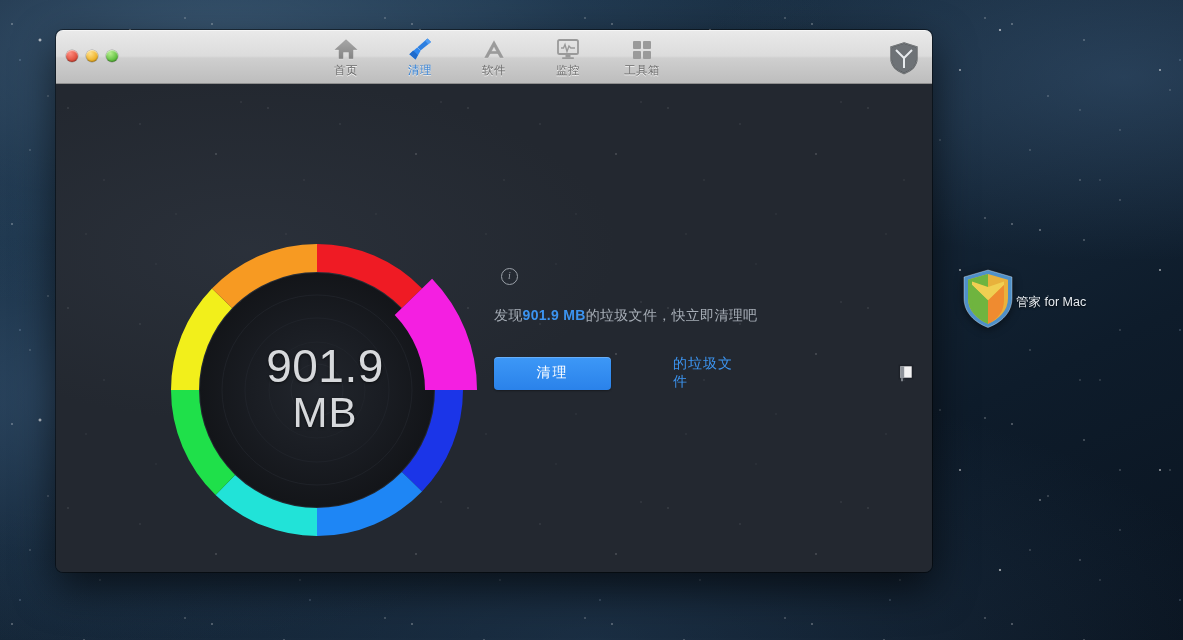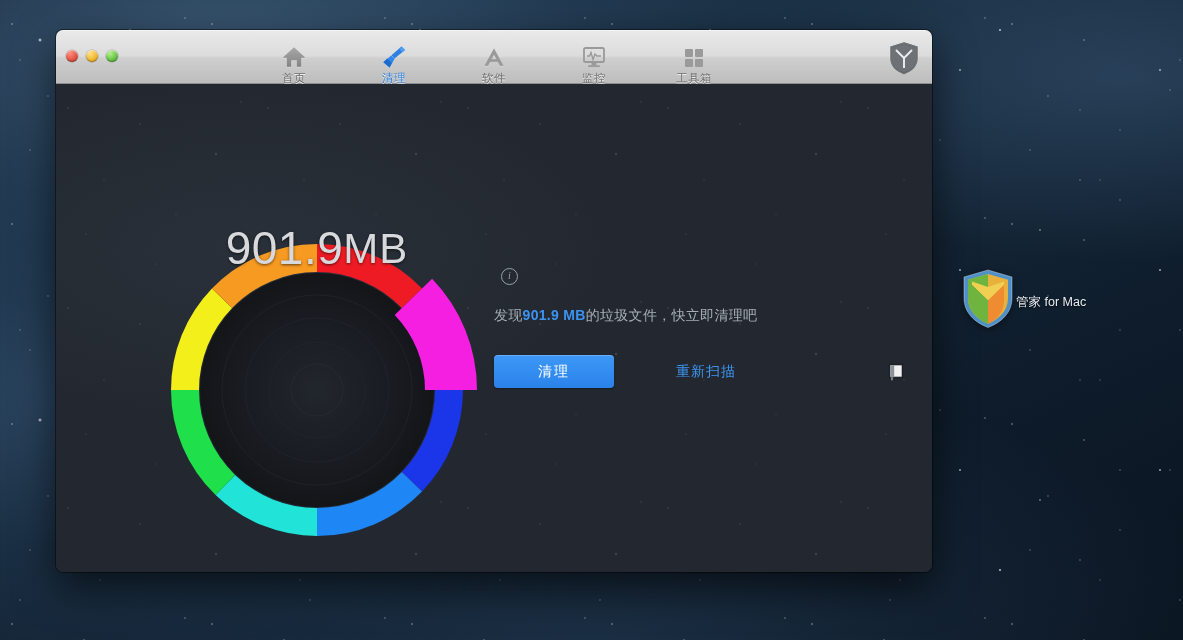--- a/index.html
+++ b/index.html
@@ -101,22 +101,22 @@
   .tl.min   { background: radial-gradient(circle at 35% 28%, #ffe08a, #eeb329 62%, #c98e13); }
   .tl.zoom  { background: radial-gradient(circle at 35% 28%, #b6ef8e, #61c040 62%, #3d9727); }
 
   .toolbar-items {
     position: absolute;
     left: 0; right: 0; top: 0;
     height: 52px;
     display: flex;
     justify-content: center;
     align-items: flex-start;
-    gap: 38px;
-    padding-top: 12px;
+    gap: 12px;
+    padding-top: 4px;
   }
   .tb-item {
     width: 62px;
     display: flex;
     flex-direction: column;
     align-items: center;
     cursor: pointer;
     user-select: none;
   }
   .tb-icon {
@@ -161,25 +161,26 @@
     position: absolute;
     left: 96px;
     top: 141px;
     width: 330px;
     height: 330px;
   }
   #gauge svg { display: block; }
 
   .gauge-center {
     position: absolute;
-    left: 0; top: 0;
+    left: 8px; top: 0;
     width: 330px;
     height: 330px;
     display: flex;
-    flex-direction: row;
+    flex-direction: column;
+    align-items: center;
     justify-content: center;
     pointer-events: none;
   }
   .gauge-amount {
     font-size: 46px;
     line-height: 46px;
     color: #d7d9dc;
     font-weight: 300;
     letter-spacing: 0.5px;
     text-shadow: 0 1px 3px rgba(0,0,0,0.6);
@@ -431,21 +432,21 @@
         <div class="panel-title-row">
           <div class="info-icon">i</div>
         </div>
 
         <div class="panel-sub">
           <span>发现</span><span class="hl">901.9 MB</span><span>的垃圾文件，快立即清理吧</span>
         </div>
 
         <div class="panel-actions">
           <button class="btn-clean">清理</button>
-          <span class="link-rescan">重新扫描</span>
+          <span class="link-rescan">的垃圾文件</span>
           <span class="note-icon">
             <svg width="16" height="18" viewBox="0 0 16 18">
               <rect x="1.5" y="1.5" width="13" height="13" fill="#f2f2f2" stroke="#1d2128" stroke-width="1.6"></rect>
               <path d="M2.3 2.3 L6.2 2.3 L6.2 14.2 L2.3 14.2 Z" fill="#8d9299"></path>
               <path d="M4 14.2 L4 17.2" stroke="#b9bec5" stroke-width="1.2"></path>
             </svg>
           </span>
         </div>
       </div>
 

